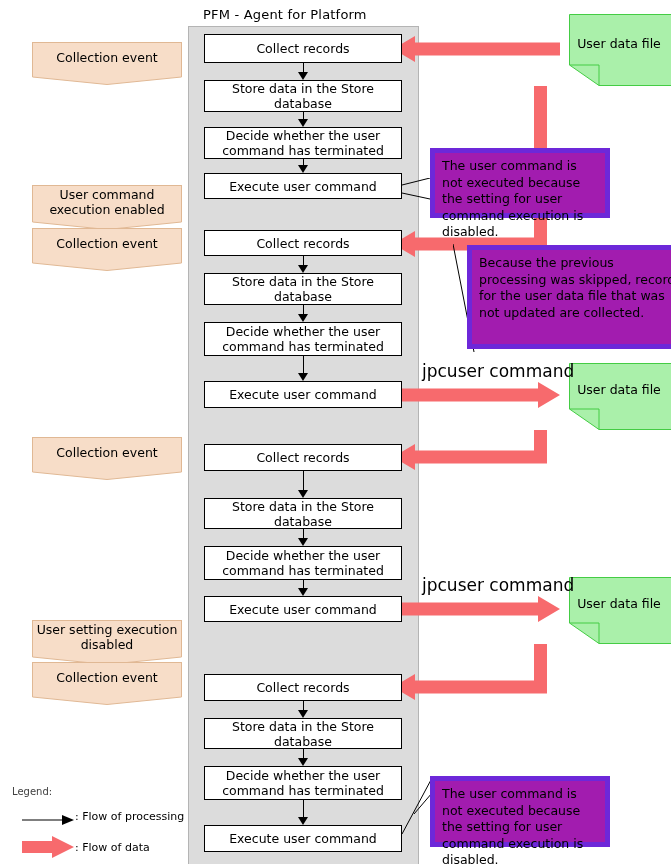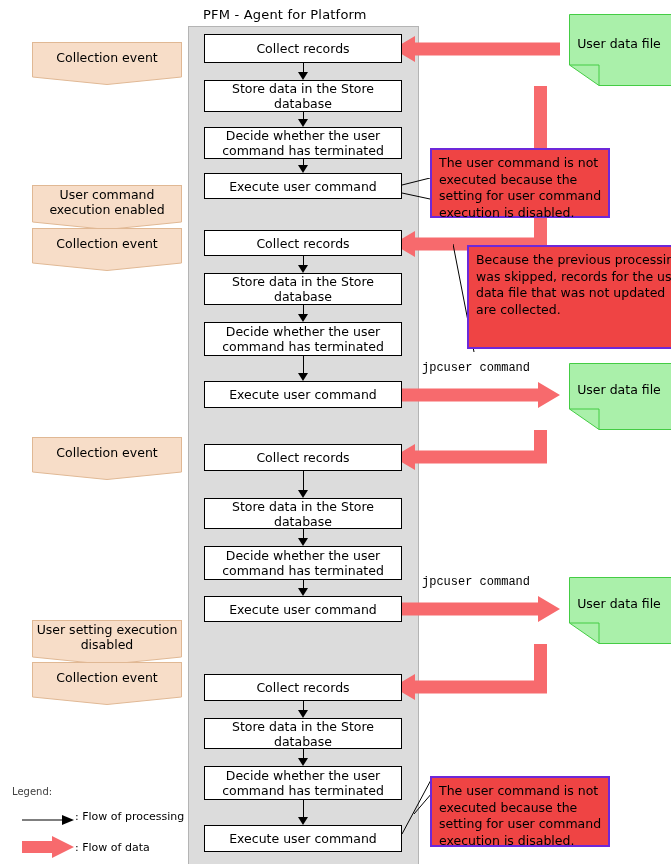--- a/index.html
+++ b/index.html
@@ -88,41 +88,40 @@
     position:absolute; left:0; top:0; width:100%; height:100%;
     display:flex; align-items:center; justify-content:center;
     font-size:12.5px; color:#000;
     padding-bottom:14px;
     box-sizing:border-box;
   }
 
   
   .note{
     position:absolute;
-    background:#ef4444;
-    border:2px solid #6d28d9;
+    background:#a21caf;
+    border:5px solid #6d28d9;
     box-sizing:border-box;
     font-size:12.5px;
     line-height:16.5px;
     color:#000;
     padding:5px 6px 4px 7px;
   }
   .leader{position:absolute;}
   .leader svg{display:block;}
 
   
   .rflow{position:absolute;}
   .rflow svg{display:block;}
 
   .cmdlabel{
     position:absolute;
-    font-size:12px;
+    font-size:17px;
     color:#000;
     white-space:nowrap;
-    font-family:Liberation Mono, monospace;
   }
 
   
   #legend{position:absolute; left:12px; top:786px; width:175px;}
   #legend .ltitle{font-size:10px;color:#404040;}
   .lrow{position:absolute; display:flex; align-items:center;}
   .lrow .ltext{font-size:11px;color:#000;white-space:nowrap;}
 </style>
 </head>
 <body>

